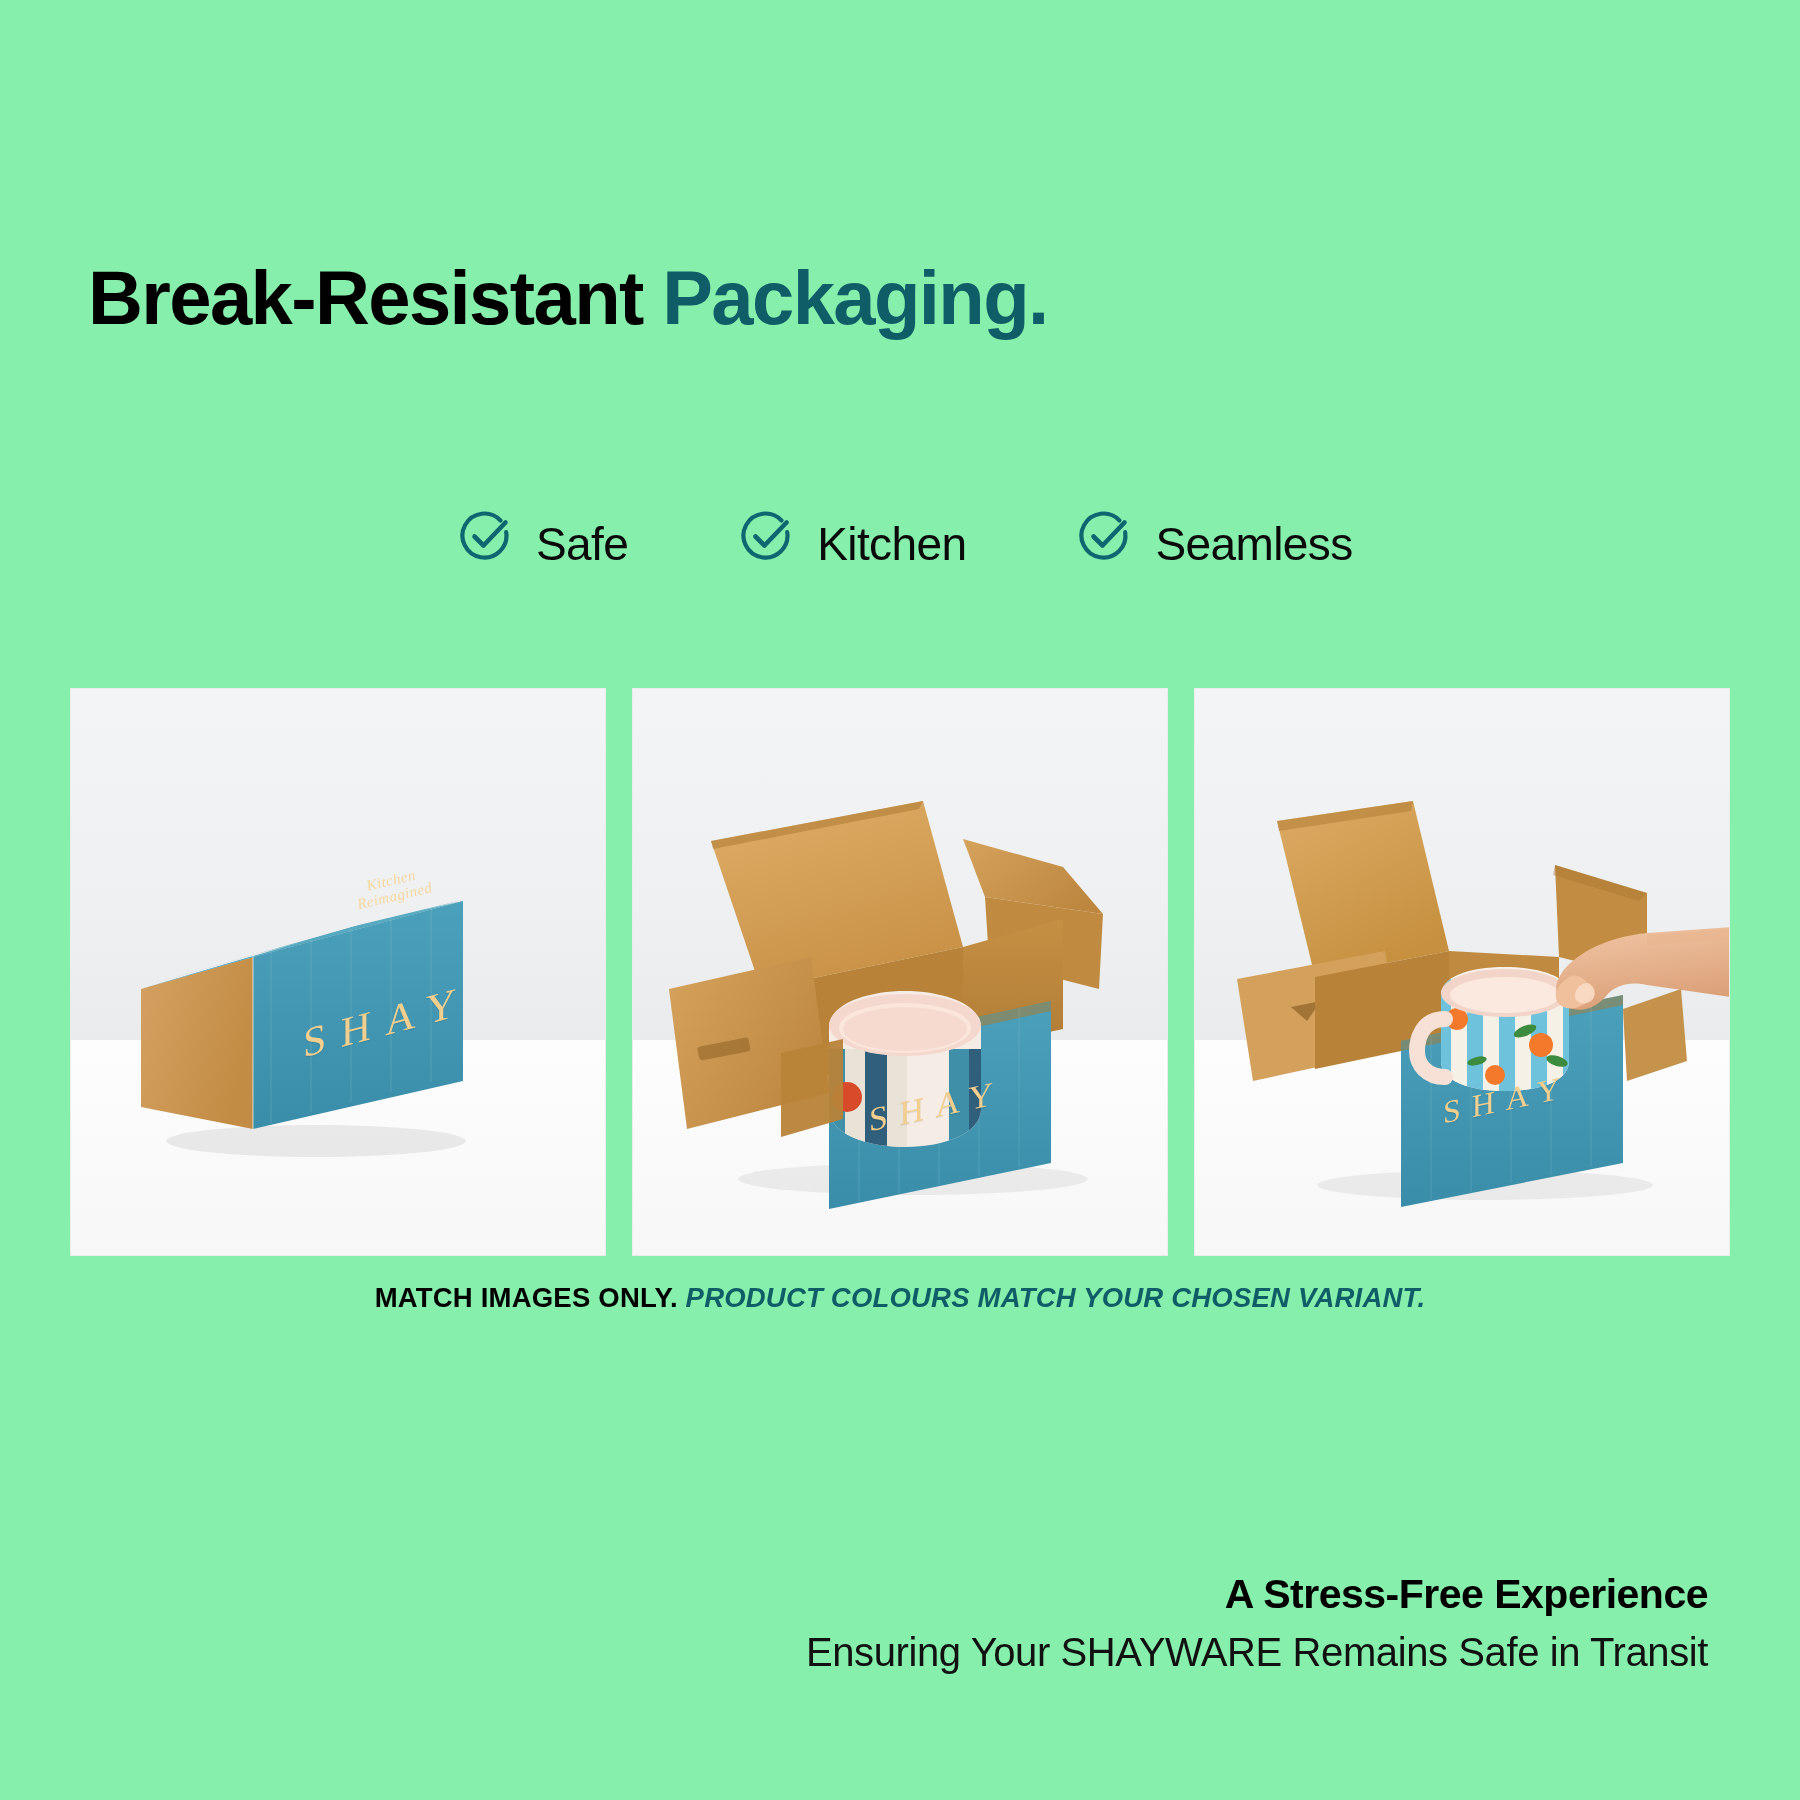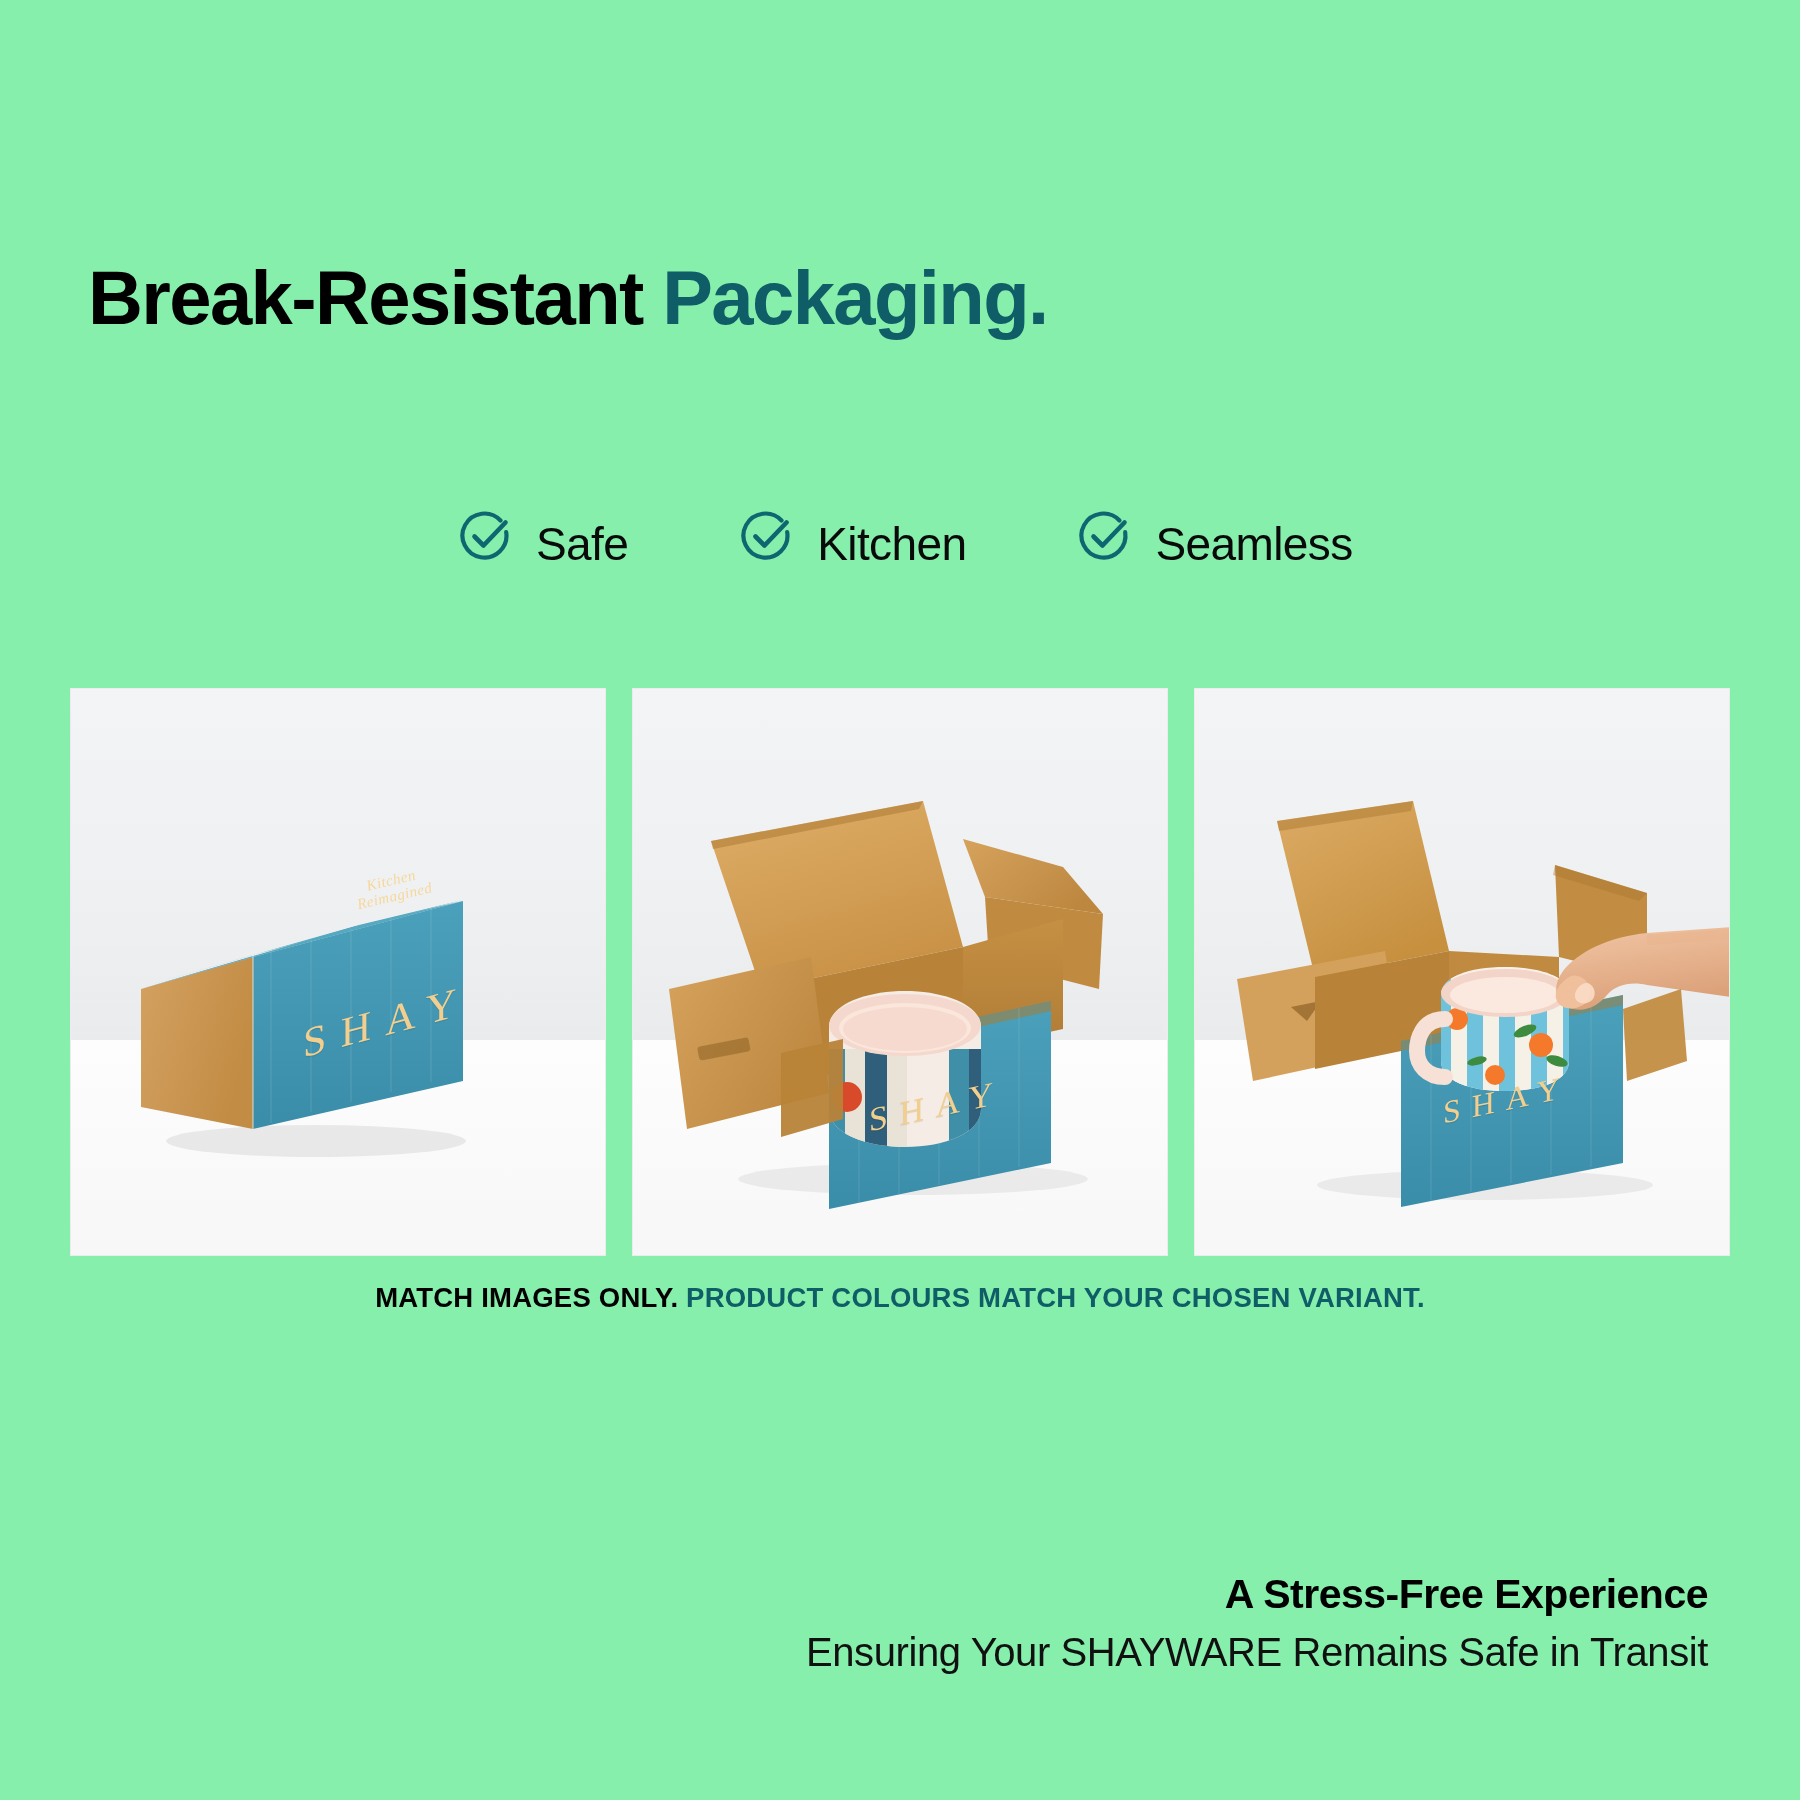--- a/index.html
+++ b/index.html
@@ -120,21 +120,21 @@
     position: absolute;
     left: 0; right: 0;
     top: 1282px;
     text-align: center;
     font-size: 27.5px;
     font-weight: 700;
     letter-spacing: 0.2px;
     white-space: nowrap;
     color: #000000;
   }
-  .caption .accent { color: #0f5d66; }
+  .caption .accent { color: #0f5d66; font-style: italic; }
 
   
   .footer {
     position: absolute;
     right: 92px;
     top: 1569px;
     text-align: right;
     white-space: nowrap;
   }
   .footer-title {

